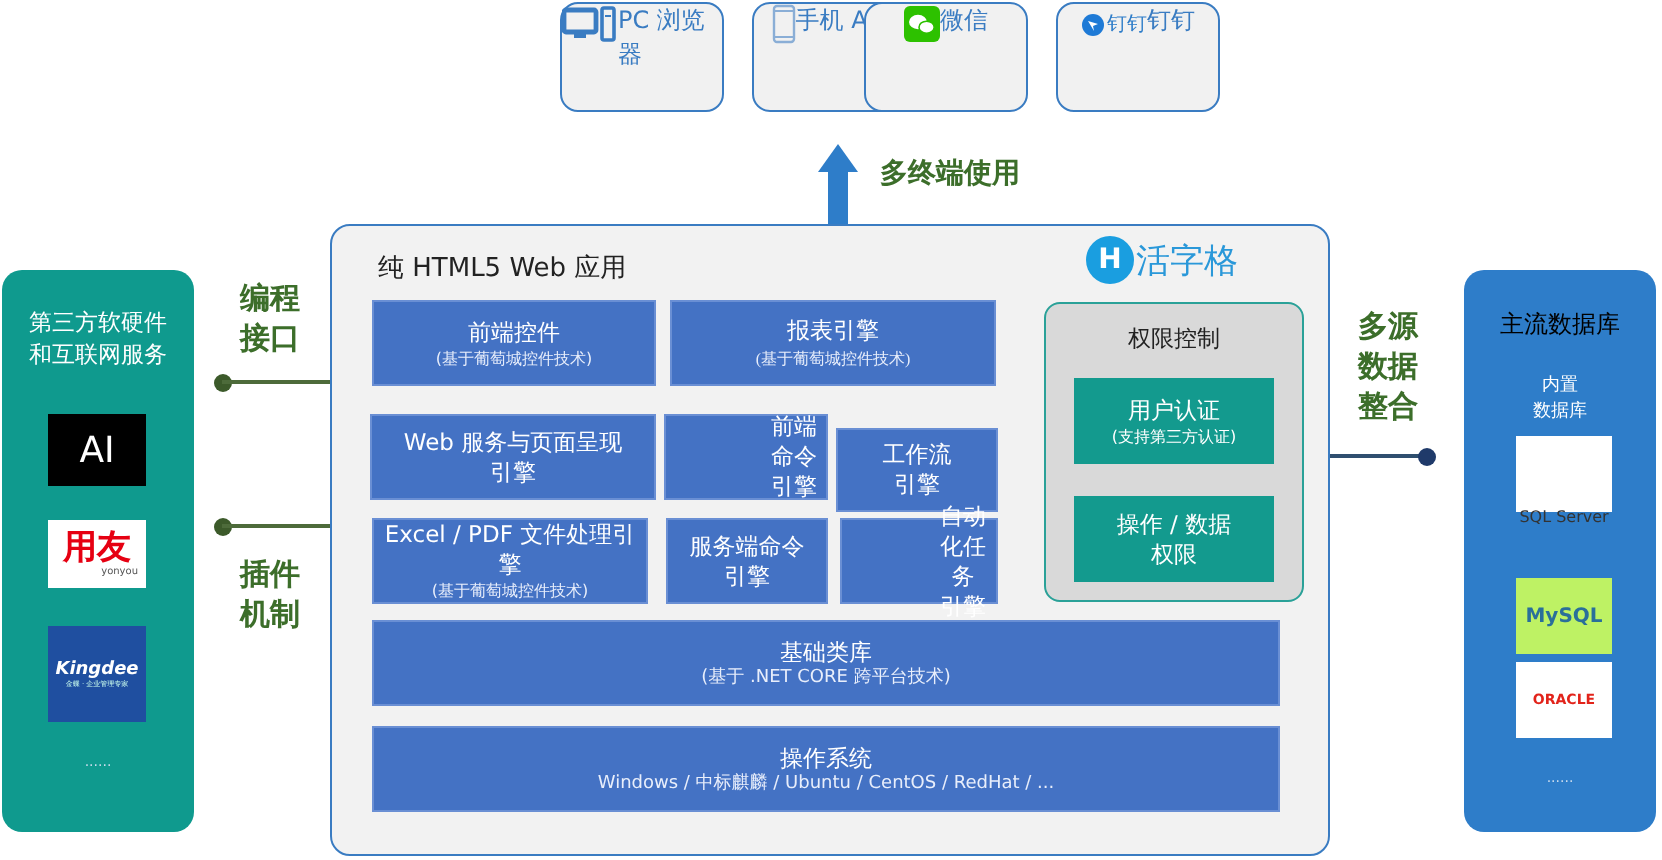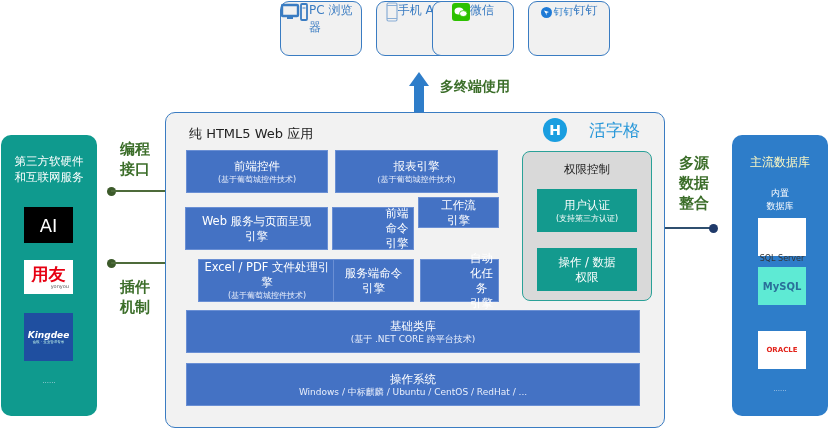--- a/index.html
+++ b/index.html
@@ -30,38 +30,38 @@
     background: #0f9a8e; border-radius: 10px;
   }
   .left-title { position: absolute; left: 0; top: 18px; width: 96px; text-align: center; color: #fff; font-size: 11.5px; line-height: 16px; }
   .logo { position: absolute; left: 23px; width: 49px; display: flex; align-items: center; justify-content: center; }
 
   
   .right-panel {
     position: absolute; left: 732px; top: 135px; width: 96px; height: 281px;
     background: #2e7dc9; border-radius: 10px;
   }
-  .right-title { position: absolute; left: 0; top: 19px; width: 96px; text-align: center; color: #fef9c3; font-size: 12px; }
+  .right-title { position: absolute; left: 0; top: 19px; width: 96px; text-align: center; color: #000000; font-size: 12px; }
   .right-sub { position: absolute; left: 0; top: 52px; width: 96px; text-align: center; color: #fff; font-size: 9px; line-height: 13px; }
   .dblogo { position: absolute; left: 26px; width: 48px; height: 38px; background: #fff; display:flex; align-items:center; justify-content:center;gap:42px; }
 
   
   .side-label { position: absolute; font-size: 15px; font-weight: bold; color: #3c6e2a; line-height: 20px; text-align: center; }
   .hline { position: absolute; height: 2px; }
   .dot { position: absolute; width: 9px; height: 9px; border-radius: 50%; }
 
   
   .main {
     position: absolute; left: 165px; top: 112px; width: 500px; height: 316px;
     background: #f2f2f2; border: 1.5px solid #3a7cc2; border-radius: 10px;
   }
   .main-title { position: absolute; left: 23px; top: 12px; font-size: 13px; color: #222; }
   .brand { position: absolute; left: 377px; top: 5px; display: flex; align-items: center; }
   .brand-icon { width: 24px; height: 24px; border-radius: 50%; background: #1a9ee0; display: flex; align-items: center; justify-content: center; color: #fff; font-weight: bold; font-size: 14px; }
-  .brand-name { font-size: 17px; color: #2a98d9; margin-left: 22px; }
+  .brand-name { font-size: 17px; color: #2a98d9; margin-left: 1px; }
 
   .blk {
     position: absolute; background: #4472c4; color: #fff; text-align: center;
     display: flex; flex-direction: column; align-items: center; justify-content: center;
     border: 1px solid #6a8fd4;
   }
   .blk .t { font-size: 11.5px; line-height: 15px; text-align: center; }
   .blk .s { font-size: 8px; line-height: 11px; color: #e8eefb; }
 
   .auth-panel {
@@ -167,21 +167,21 @@
   <div class="right-sub">
     <div>内置</div>
     <div>数据库</div>
   </div>
   <div class="dblogo" style="top:83px;flex-direction:column;">
     <svg width="22" height="14" viewBox="0 0 22 14">
         <path d="M2 12 Q10 -2 20 4 Q12 6 8 12" fill="none" stroke="#d33" stroke-width="1.5"></path>
       </svg>
     <span style="font-size:8px;color:#333;">SQL Server</span>
   </div>
-  <div class="dblogo" style="top:132px;background:#5eead4;">
+  <div class="dblogo" style="top:154px;background:#bef264;">
     <span style="font-size:10px;font-weight:bold;color:#2a6f9a;">MySQL</span>
   </div>
   <div class="dblogo" style="top:196px;">
     <span style="font-size:7px;font-weight:bold;color:#e2231a;">ORACLE</span>
   </div>
   <div class="abs" style="left:0;top:250px;width:96px;text-align:center;color:#cde;font-size:7px;">......</div>
 </div>
 
 <div class="main">
   <div class="main-title">纯 HTML5 Web 应用</div>
@@ -200,26 +200,26 @@
   </div>
 
   <div class="blk" style="left:19px;top:94px;width:143px;height:43px;">
     <div class="t">Web 服务与页面呈现</div>
     <div class="t">引擎</div>
   </div>
   <div class="blk" style="left:166px;top:94px;width:82px;height:43px;padding-left:48px;">
     <div class="t">前端命令</div>
     <div class="t">引擎</div>
   </div>
-  <div class="blk" style="left:252px;top:84px;width:81px;height:31px;">
+  <div class="blk" style="left:252px;top:101px;width:81px;height:42px;">
     <div class="t">工作流</div>
     <div class="t">引擎</div>
   </div>
 
-  <div class="blk" style="left:32px;top:146px;width:138px;height:43px;">
+  <div class="blk" style="left:20px;top:146px;width:138px;height:43px;">
     <div class="t">Excel / PDF 文件处理引擎</div>
     <div class="s">(基于葡萄城控件技术)</div>
   </div>
   <div class="blk" style="left:167px;top:146px;width:81px;height:43px;">
     <div class="t">服务端命令</div>
     <div class="t">引擎</div>
   </div>
   <div class="blk" style="left:254px;top:146px;width:79px;height:43px;padding-left:44px;">
     <div class="t">自动化任务</div>
     <div class="t">引擎</div>

